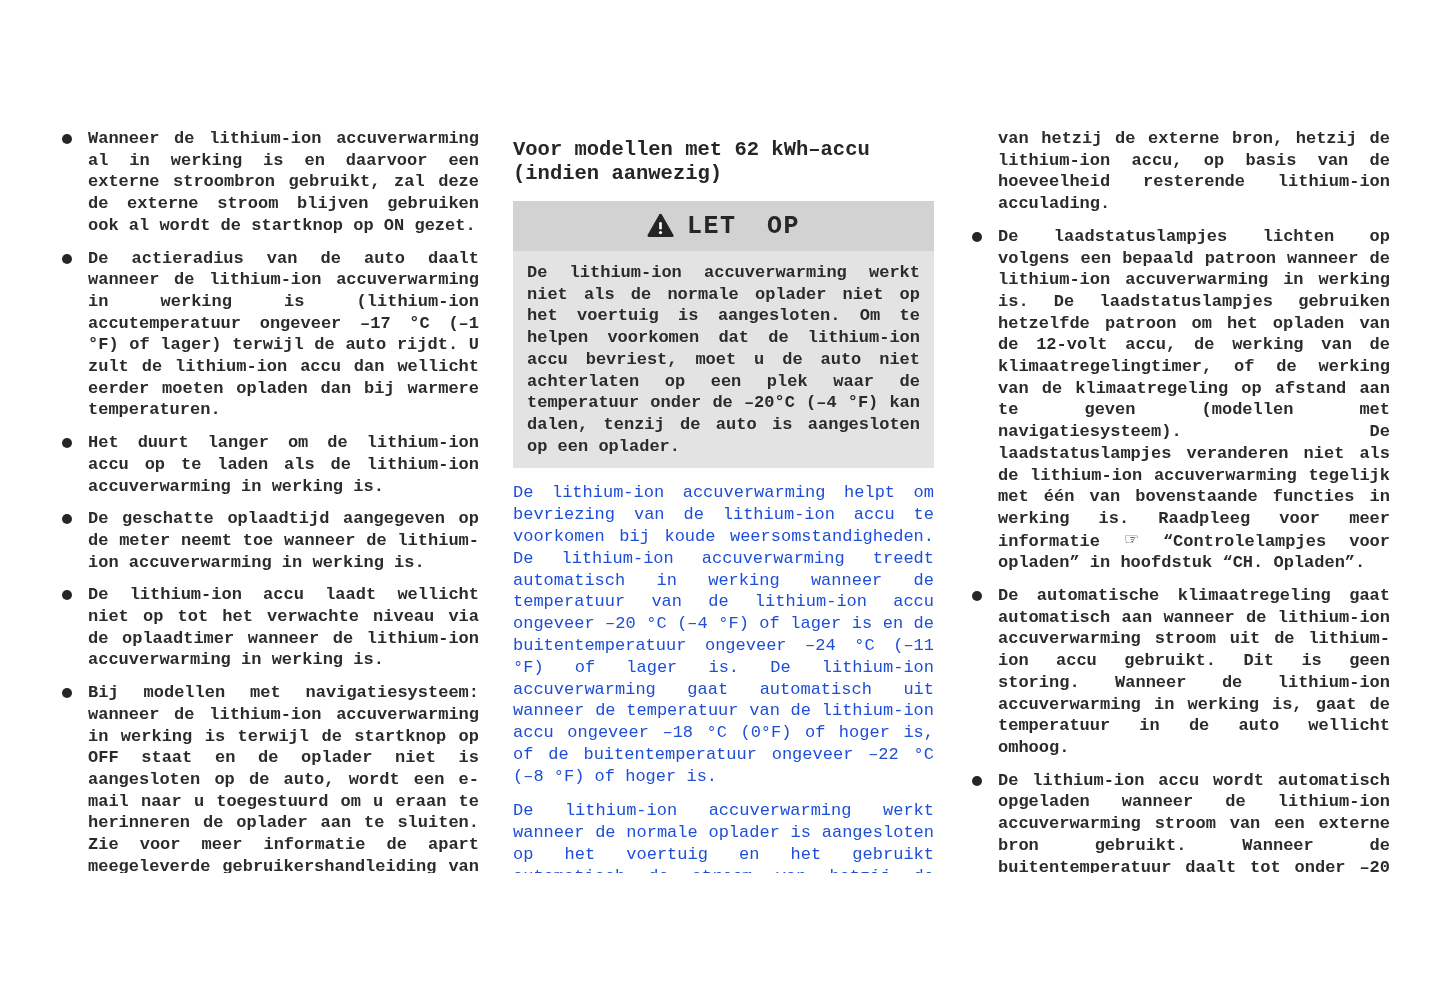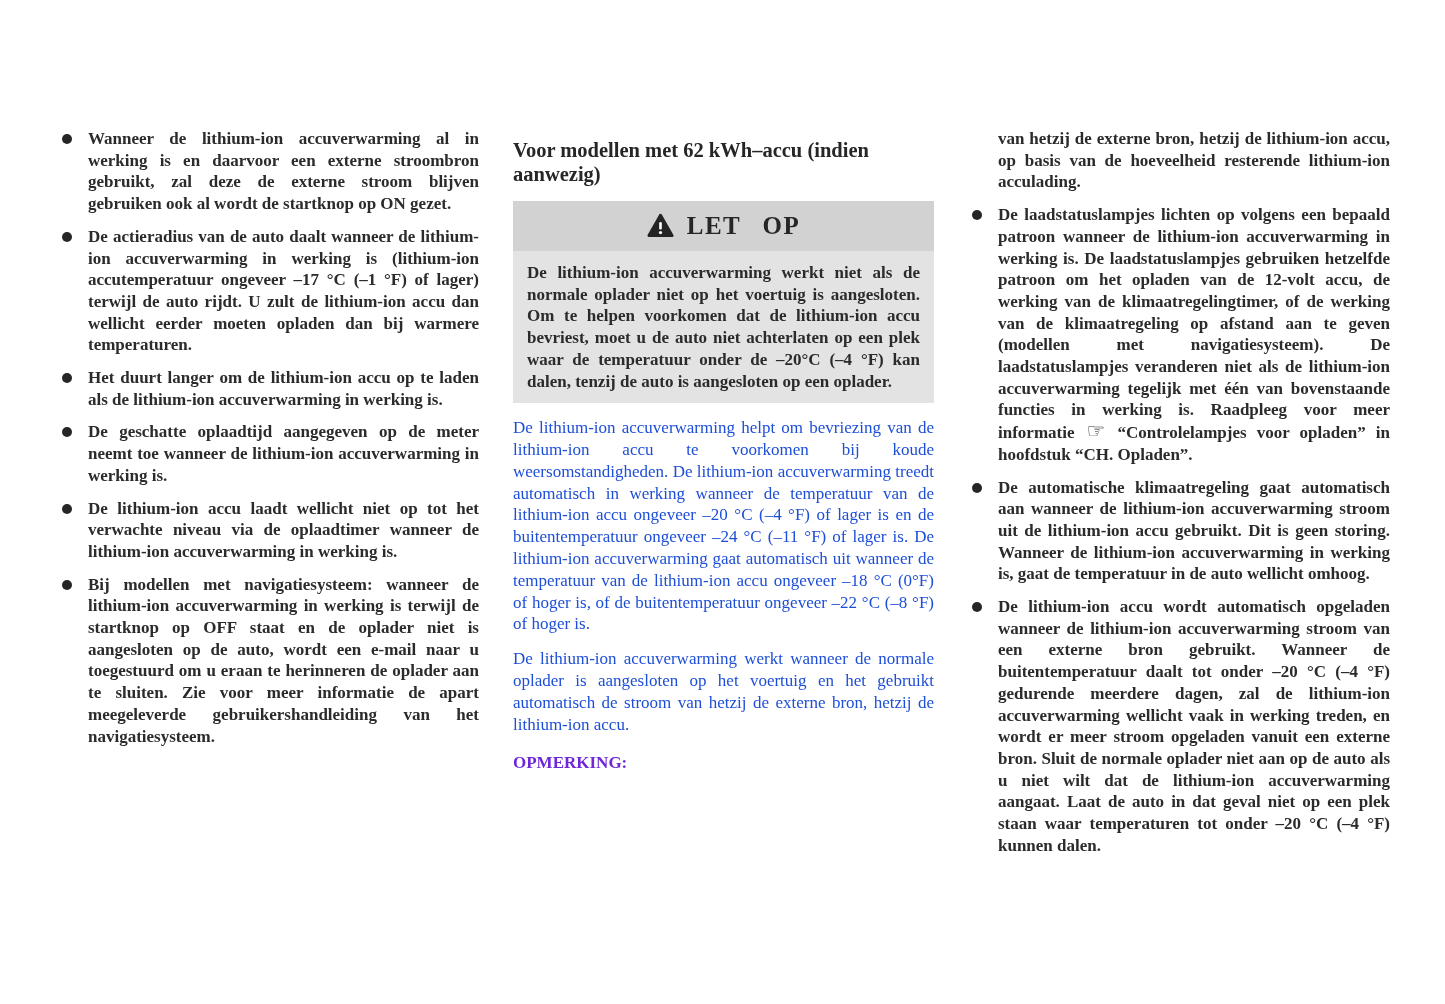--- a/index.html
+++ b/index.html
@@ -1,18 +1,18 @@
 <!DOCTYPE html>
 <html lang="nl"><head>
 <meta charset="utf-8">
 <style>
   html,body{margin:0;padding:0;background:#fff;}
   .page{
     position:relative;width:1445px;height:873px;background:#ffffff;
-    font-family:Liberation Serif, serif;color:#2b2b2b;overflow:hidden;
+    font-family:Liberation Mono, monospace;color:#2b2b2b;overflow:hidden;
   }
   .col{position:absolute;top:128px;}
   .col-left{left:60px;width:419px;}
   .col-mid{left:513px;width:421px;top:138px;}
   .col-right{left:970px;width:420px;}
 
   .bullet-item{position:relative;padding-left:28px;margin:0 0 11px 0;}
   .bullet-dot{position:absolute;left:2px;top:6px;width:10px;height:10px;border-radius:50%;background:#262626;}
   .bullet-item p{margin:0;}
   .b-text{font-size:17px;line-height:21.7px;font-weight:bold;text-align:justify;color:#2b2b2b;}

